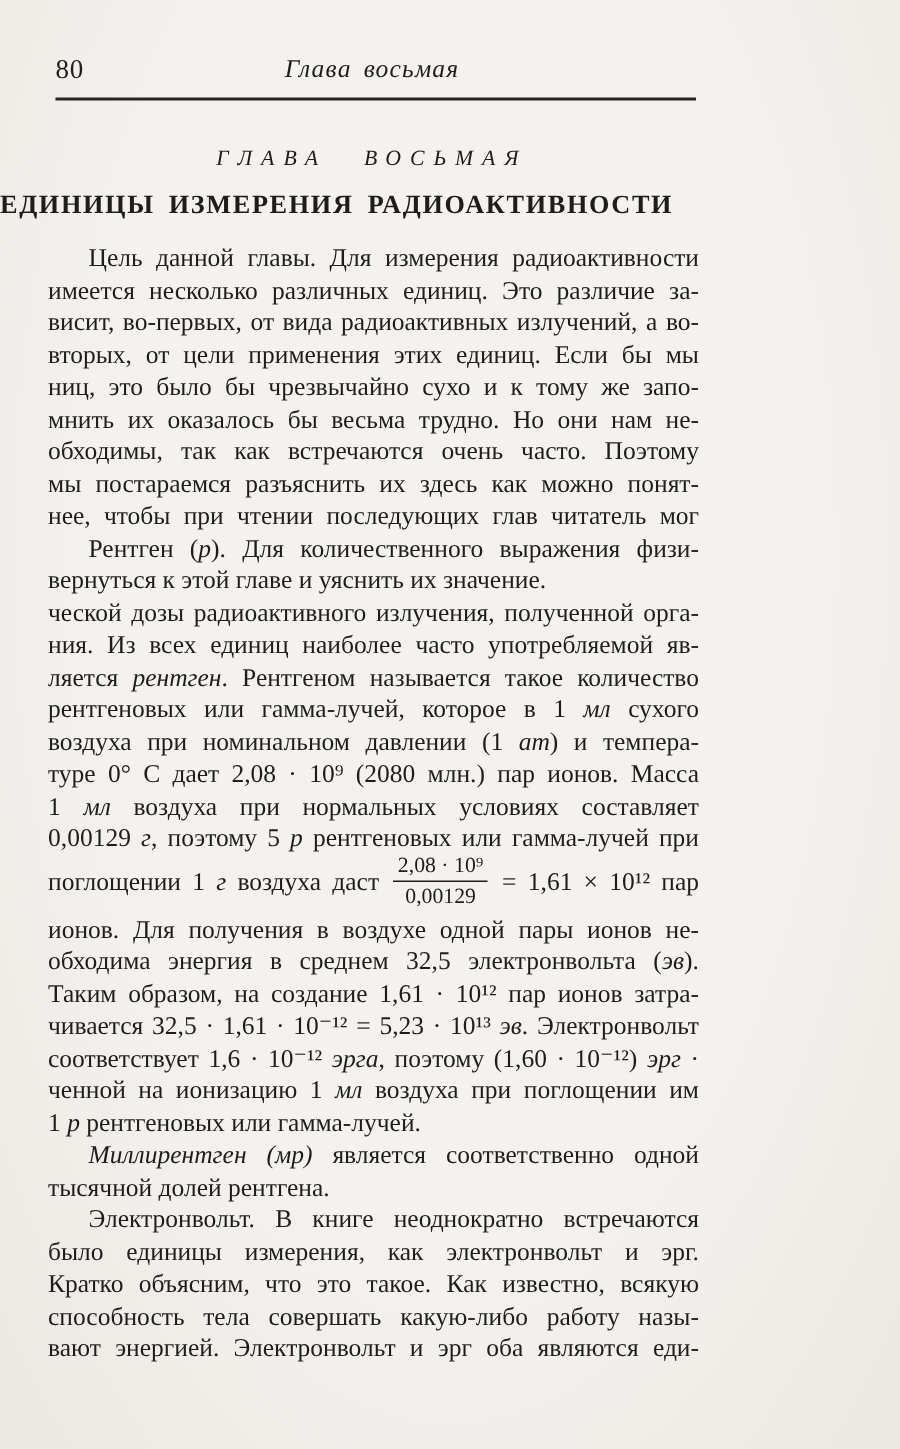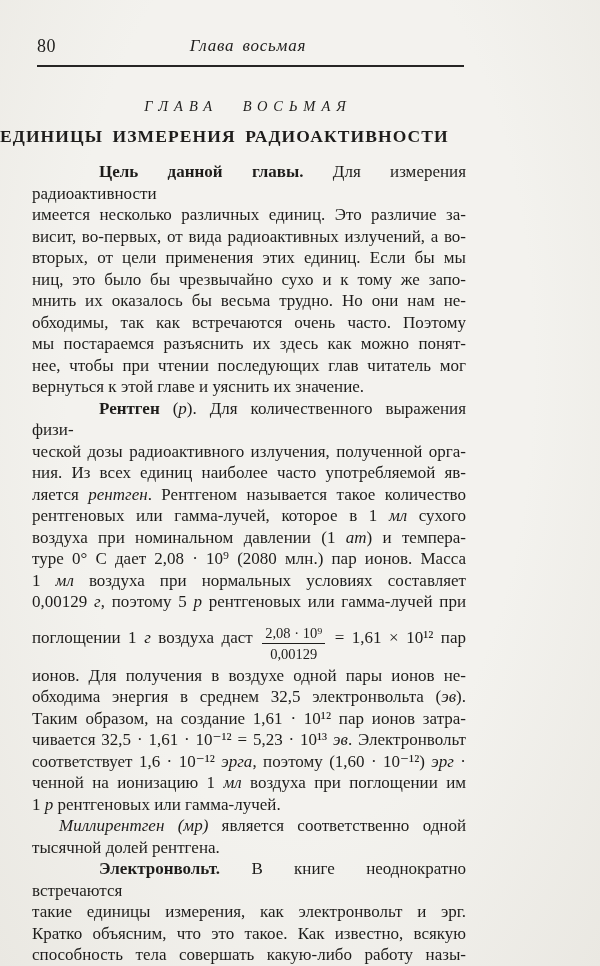--- a/index.html
+++ b/index.html
@@ -20,27 +20,27 @@
 
   
   .kicker{margin-top:31px;text-align:center;font-style:italic;font-size:14.5px;letter-spacing:6px;word-spacing:15px;white-space:nowrap;}
   .title{margin:11px 0 0;text-align:left;font-size:17.5px;font-weight:bold;letter-spacing:1.1px;word-spacing:4px;}
 
   
   .body{margin-top:14px;padding:0 30px 0 32px;font-size:17px;line-height:21.5px;}
   .line{text-align:justify;text-align-last:justify;}
   .line.end{text-align-last:left;}
   .line.indent{text-indent:27px;}
-  .b{font-weight:bold;margin-left:40px;}
+  .b{font-weight:normal;}
   .i{font-style:italic;}
 
   
   .frac{display:inline-block;vertical-align:middle;text-align:center;font-size:14.5px;line-height:1.25;transform:translateY(-2px);margin:0 2px;}
   .frac .num,.frac .den{display:block;text-align:center;text-align-last:center;white-space:nowrap;}
-  .frac .num{border-bottom:1.4px solid #1e1d1b;padding:0 3px 1px;margin-top:13px;}
+  .frac .num{border-bottom:1.4px solid #1e1d1b;padding:0 3px 1px;}
   .frac .den{padding-top:1px;}
 </style>
 </head>
 <body>
 
 <div class="page">
 
   <header class="running-head">
     <span class="pagenum">80</span>
     <span class="rh-title">Глава восьмая</span>
@@ -55,40 +55,40 @@
   <main class="body">
       <div class="line indent"><span class="b ">Цель данной главы.</span><span class=""> Для измерения радиоактивности</span></div>
       <div class="line"><span class="">имеется несколько различных единиц. Это различие за-</span></div>
       <div class="line"><span class="">висит, во-первых, от вида радиоактивных излучений, а во-</span></div>
       <div class="line"><span class="">вторых, от цели применения этих единиц. Если бы мы</span></div>
       <div class="line"><span class="">ниц, это было бы чрезвычайно сухо и к тому же запо-</span></div>
       <div class="line"><span class="">мнить их оказалось бы весьма трудно. Но они нам не-</span></div>
       <div class="line"><span class="">обходимы, так как встречаются очень часто. Поэтому</span></div>
       <div class="line"><span class="">мы постараемся разъяснить их здесь как можно понят-</span></div>
       <div class="line"><span class="">нее, чтобы при чтении последующих глав читатель мог</span></div>
+      <div class="line indent"><span class="b ">Рентген</span><span class=""> (</span><span class="i">р</span><span class="">). Для количественного выражения физи-</span></div>
       <div class="line end"><span class="">вернуться к этой главе и уяснить их значение.</span></div>
-      <div class="line indent"><span class="b ">Рентген</span><span class=""> (</span><span class="i">р</span><span class="">). Для количественного выражения физи-</span></div>
       <div class="line"><span class="">ческой дозы радиоактивного излучения, полученной орга-</span></div>
       <div class="line"><span class="">ния. Из всех единиц наиболее часто употребляемой яв-</span></div>
       <div class="line"><span class="">ляется </span><span class="i">рентген</span><span class="">. Рентгеном называется такое количество</span></div>
       <div class="line"><span class="">рентгеновых или гамма-лучей, которое в 1 </span><span class="i">мл</span><span class=""> сухого</span></div>
       <div class="line"><span class="">воздуха при номинальном давлении (1 </span><span class="i">ат</span><span class="">) и темпера-</span></div>
       <div class="line"><span class="">туре 0° С дает 2,08 · 10⁹ (2080 млн.) пар ионов. Масса</span></div>
       <div class="line"><span class="">1 </span><span class="i">мл</span><span class=""> воздуха при нормальных условиях составляет</span></div>
       <div class="line"><span class="">0,00129 </span><span class="i">г</span><span class="">, поэтому 5 </span><span class="i">р</span><span class=""> рентгеновых или гамма-лучей при</span></div>
       <div class="line"><span class="">поглощении 1 </span><span class="i">г</span><span class=""> воздуха даст </span><span class="frac"><span class="num">2,08 · 10⁹</span><span class="den">0,00129</span></span><span class=""> = 1,61 × 10¹² пар</span></div>
       <div class="line"><span class="">ионов. Для получения в воздухе одной пары ионов не-</span></div>
       <div class="line"><span class="">обходима энергия в среднем 32,5 электронвольта (</span><span class="i">эв</span><span class="">).</span></div>
       <div class="line"><span class="">Таким образом, на создание 1,61 · 10¹² пар ионов затра-</span></div>
       <div class="line"><span class="">чивается  32,5 · 1,61 · 10⁻¹² = 5,23 · 10¹³  </span><span class="i">эв</span><span class="">. Электронвольт</span></div>
       <div class="line"><span class="">соответствует  1,6 · 10⁻¹² </span><span class="i">эрга</span><span class="">, поэтому (1,60 · 10⁻¹²) </span><span class="i">эрг</span><span class=""> ·</span></div>
       <div class="line"><span class="">ченной на ионизацию 1 </span><span class="i">мл</span><span class=""> воздуха при поглощении им</span></div>
       <div class="line end"><span class="">1 </span><span class="i">р</span><span class=""> рентгеновых или гамма-лучей.</span></div>
       <div class="line indent"><span class="i">Миллирентген (мр)</span><span class=""> является соответственно одной</span></div>
       <div class="line end"><span class="">тысячной долей рентгена.</span></div>
       <div class="line indent"><span class="b ">Электронвольт.</span><span class=""> В книге неоднократно встречаются</span></div>
-      <div class="line"><span class="">такие единицы измерения, как электронвольт и эрг.</span></div>
+      <div class="line"><span class="">было единицы измерения, как электронвольт и эрг.</span></div>
       <div class="line"><span class="">Кратко объясним, что это такое. Как известно, всякую</span></div>
       <div class="line"><span class="">способность тела совершать какую-либо работу назы-</span></div>
       <div class="line"><span class="">вают энергией. Электронвольт и эрг оба являются еди-</span></div>
     </main>
 
 </div>
 
 </body></html>

